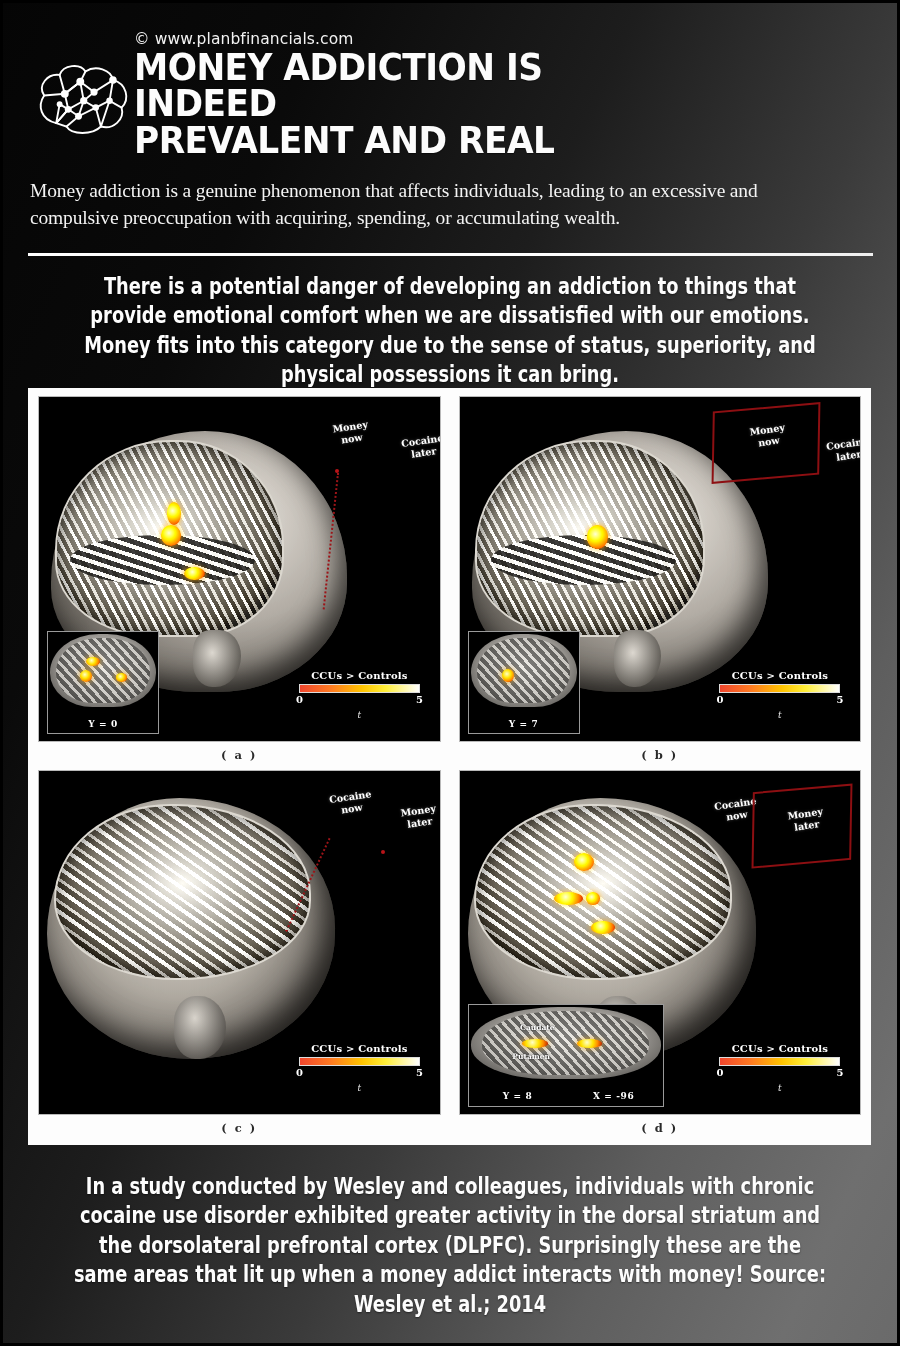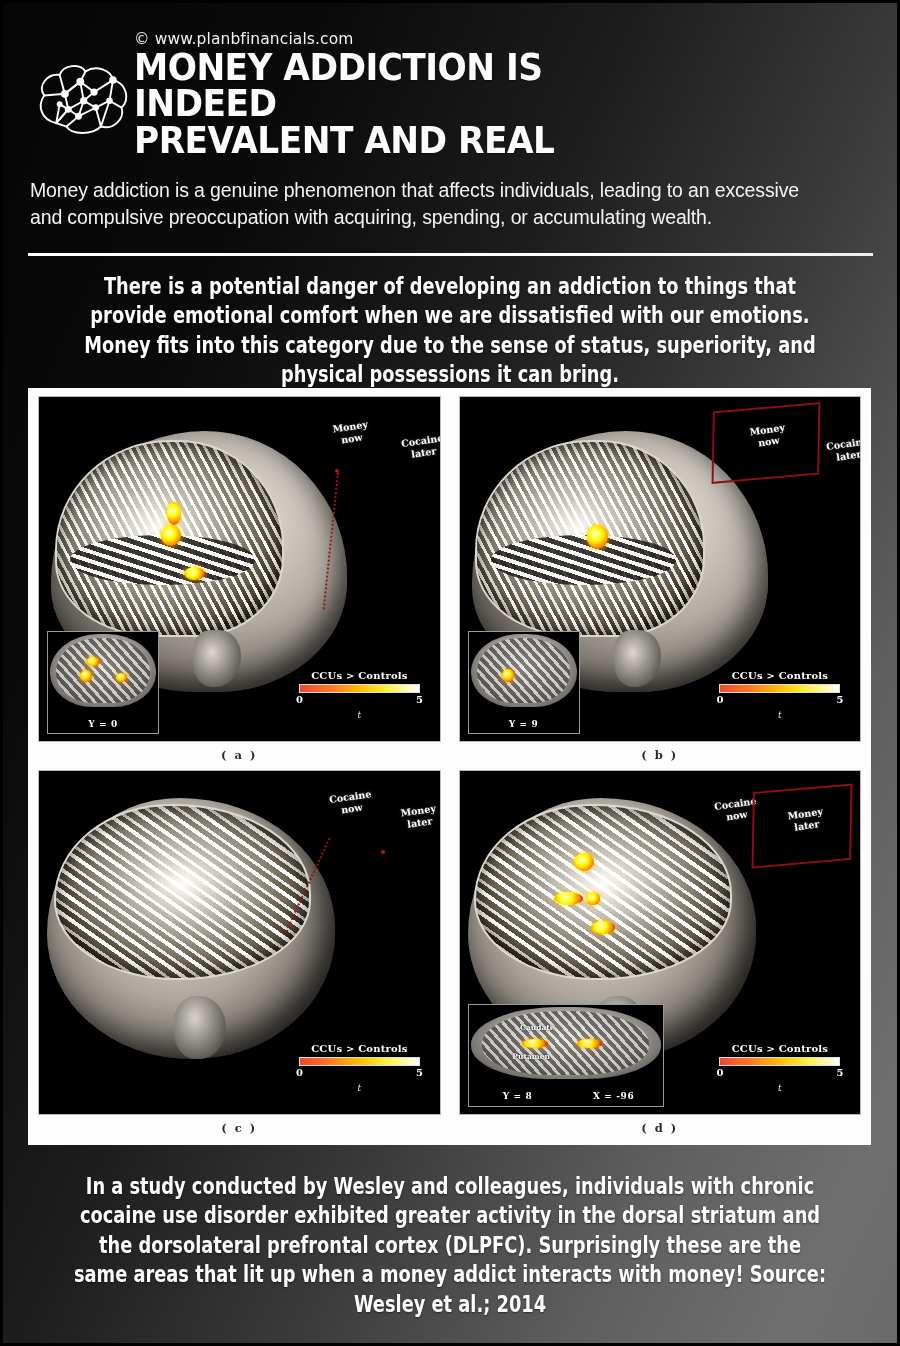--- a/index.html
+++ b/index.html
@@ -75,21 +75,21 @@
     color: #fcfcfc;
     transform: scaleX(0.93);
     transform-origin: left center;
     text-shadow: 0 1px 1px rgba(0,0,0,.45);
   }
   .headline .l2 { display:block; }
 
   .lede {
     margin: 18px 0 0 8px;
     width: 795px;
-    font-family: Liberation Sans, sans-serif;
+    font-family: Liberation Serif, serif;
     font-size: 19.5px;
     line-height: 1.42;
     color: #f4f4f4;
     font-weight: 400;
     letter-spacing: -0.15px;
   }
 
   .divider {
     position: absolute;
     left: 28px;
@@ -497,21 +497,21 @@
           <div class="cond-label" style="left:85%;top:12%;width:24%;">Cocaine
 later</div>
 
           <div class="inset" style="width:28%;height:30%;">
             <div class="inset-imgs" style="height:76%;">
               <div class="inset-slice coronal" style="flex:1;">
                 <span class="inset-L">L</span>
                 <div class="blob" style="left:30%;top:48%;width:11%;height:17%;"></div>
               </div>
             </div>
-            <div class="inset-coord">Y = 9</div>
+            <div class="inset-coord">Y = 7</div>
           </div>
 
           <div class="cbar-wrap">
             <div class="cbar-title">CCUs &gt; Controls</div>
             <div class="cbar"></div>
             <div class="cbar-ticks">
               <span>0</span>
               <span>5</span>
             </div>
             <div class="cbar-unit">t</div>

